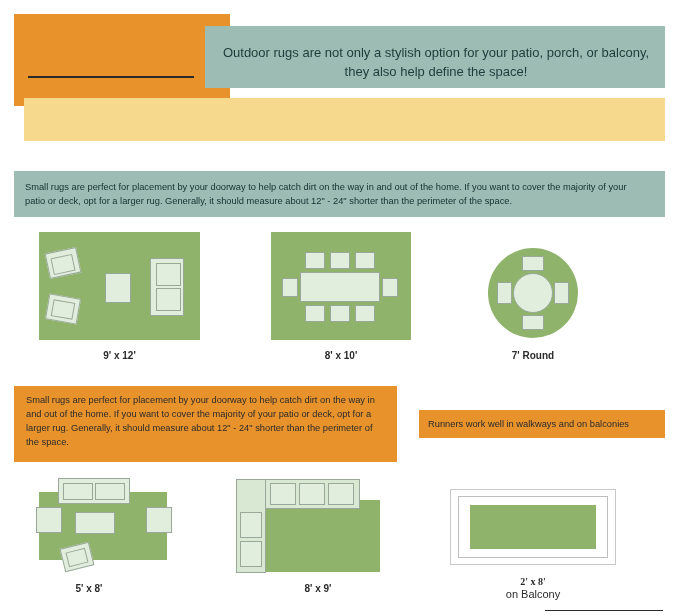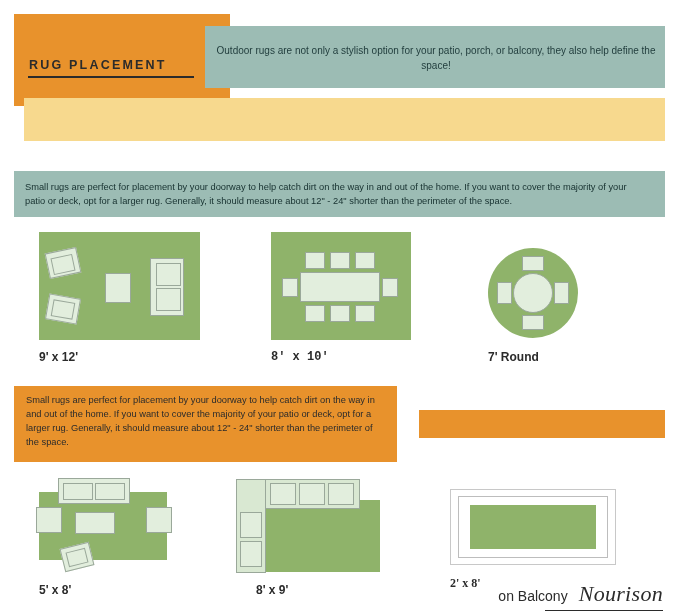--- a/index.html
+++ b/index.html
@@ -65,21 +65,21 @@
     width: 460px;
     height: 62px;
     background: #9cbcb4;
   }
   .teal-header-text {
     position: absolute;
     left: 215px;
     top: 44px;
     width: 442px;
     text-align: center;
-    font-size: 10px;
+    font-size: 13px;
     color: #1f3b3b;
     line-height: 1.45;
   }
 
   .yellow-band {
     position: absolute;
     left: 24px;
     top: 98px;
     width: 641px;
     height: 43px;
@@ -174,28 +174,28 @@
   }
   .furn-round {
     position: absolute;
     background: #e2eedd;
     border: 1px solid #9aa89a;
     border-radius: 50%;
     box-sizing: border-box;
   }
   .caption {
     position: absolute;
-    font-size: 12px;
+    font-size: 10px;
     font-weight: bold;
     color: #2b2b2b;
-    text-align: left;
+    text-align: center;
   }
   .caption-sub {
     position: absolute;
-    font-size: 14px;
+    font-size: 11px;
     color: #2b2b2b;
     text-align: center;
   }
   .sectional {
     position: absolute;
     background: #d9e8d2;
     border: 1px solid #9aa89a;
     box-sizing: border-box;
   }
   .balcony-frame {
@@ -231,21 +231,20 @@
     background: #2b2b2b;
   }
 </style>
 </head>
 <body>
 
 <div id="page">
 
   <div class="orange-header"></div>
   <div class="title-rule"></div>
-  <div class="title-sub">RUG PLACEMENT</div>
 
   <div class="teal-header"></div>
   <div class="teal-header-text">Outdoor rugs are not only a stylish option for your patio, porch, or balcony, they also help define the space!</div>
 
   <div class="yellow-band"></div>
 
   <div class="teal-bar"></div>
   <div class="teal-bar-text">Small rugs are perfect for placement by your doorway to help catch dirt on the way in and out of the home. If you want to cover the majority of your patio or deck, opt for a larger rug. Generally, it should measure about 12" - 24" shorter than the perimeter of the space.</div>
 
   <div class="rug" style="left:39px; top:232px; width:161px; height:108px;"></div>
@@ -269,63 +268,63 @@
   <div class="furn" style="left:305px; top:252px; width:20px; height:17px;"></div>
   <div class="furn" style="left:330px; top:252px; width:20px; height:17px;"></div>
   <div class="furn" style="left:355px; top:252px; width:20px; height:17px;"></div>
 
   <div class="furn" style="left:305px; top:305px; width:20px; height:17px;"></div>
   <div class="furn" style="left:330px; top:305px; width:20px; height:17px;"></div>
   <div class="furn" style="left:355px; top:305px; width:20px; height:17px;"></div>
 
   <div class="furn" style="left:282px; top:278px; width:16px; height:19px;"></div>
   <div class="furn" style="left:382px; top:278px; width:16px; height:19px;"></div>
-  <div class="caption" style="left:271px; top:350px; width:140px;font-family:Liberation Mono, monospace;">8' x 10'</div>
+  <div class="caption" style="left:271px; top:350px; width:140px;">8' x 10'</div>
 
   <div class="rug-round" style="left:488px; top:248px; width:90px; height:90px;"></div>
   <div class="furn-round" style="left:513px; top:273px; width:40px; height:40px;"></div>
   <div class="furn" style="left:522px; top:256px; width:22px; height:15px;"></div>
   <div class="furn" style="left:522px; top:315px; width:22px; height:15px;"></div>
   <div class="furn" style="left:497px; top:282px; width:15px; height:22px;"></div>
   <div class="furn" style="left:554px; top:282px; width:15px; height:22px;"></div>
   <div class="caption" style="left:488px; top:350px; width:90px;">7' Round</div>
 
   <div class="orange-block"></div>
   <div class="orange-block-text">Small rugs are perfect for placement by your doorway to help catch dirt on the way in and out of the home. If you want to cover the majority of your patio or deck, opt for a larger rug. Generally, it should measure about 12" - 24" shorter than the perimeter of the space.</div>
 
   <div class="runner-bar"></div>
+  <div class="runner-bar-text">Runners work well in walkways and on balconies</div>
 
   <div class="rug" style="left:39px; top:492px; width:128px; height:68px;"></div>
 
   <div class="furn" style="left:58px; top:478px; width:72px; height:26px;"></div>
   <div class="furn" style="left:63px; top:483px; width:30px; height:17px;"></div>
   <div class="furn" style="left:95px; top:483px; width:30px; height:17px;"></div>
 
   <div class="furn" style="left:75px; top:512px; width:40px; height:22px;"></div>
 
   <div class="furn" style="left:36px; top:507px; width:26px; height:26px;"></div>
   <div class="furn" style="left:146px; top:507px; width:26px; height:26px;"></div>
 
   <div class="furn" style="left:62px; top:545px; width:30px; height:24px; transform:rotate(-14deg);"></div>
   <div class="furn" style="left:67px; top:550px; width:20px; height:15px; transform:rotate(-14deg);"></div>
-  <div class="caption" style="left:39px; top:583px; width:128px;">5' x 8'</div>
+  <div class="caption" style="left:25px; top:583px; width:128px;">5' x 8'</div>
 
   <div class="rug" style="left:256px; top:500px; width:124px; height:72px;"></div>
 
   <div class="sectional" style="left:236px; top:479px; width:124px; height:30px;"></div>
   <div class="sectional" style="left:236px; top:479px; width:30px; height:94px;"></div>
   <div class="furn-plain" style="left:270px; top:483px; width:26px; height:22px;"></div>
   <div class="furn-plain" style="left:299px; top:483px; width:26px; height:22px;"></div>
   <div class="furn-plain" style="left:328px; top:483px; width:26px; height:22px;"></div>
   <div class="furn-plain" style="left:240px; top:512px; width:22px; height:26px;"></div>
   <div class="furn-plain" style="left:240px; top:541px; width:22px; height:26px;"></div>
   <div class="caption" style="left:256px; top:583px; width:124px;">8' x 9'</div>
 
   <div class="balcony-frame" style="left:450px; top:489px; width:166px; height:76px;"></div>
   <div class="balcony-inner" style="left:458px; top:496px; width:150px; height:62px;"></div>
   <div class="rug" style="left:470px; top:505px; width:126px; height:44px;"></div>
   <div class="caption" style="left:450px; top:576px; width:166px;font-family:Liberation Serif, serif;">2' x 8'</div>
   <div class="caption-sub" style="left:450px; top:588px; width:166px;">on Balcony</div>
 
-  <div class="logo">Nourison</div>
   <div class="logo-rule"></div>
 
 </div>
 
 </body></html>

